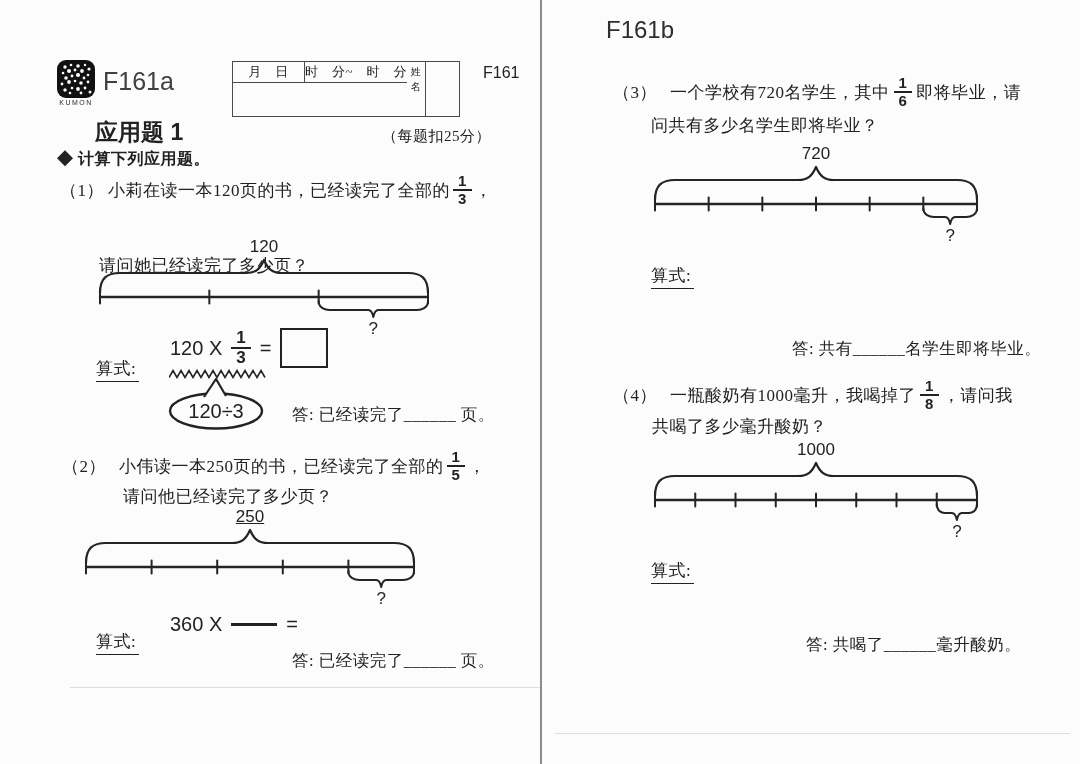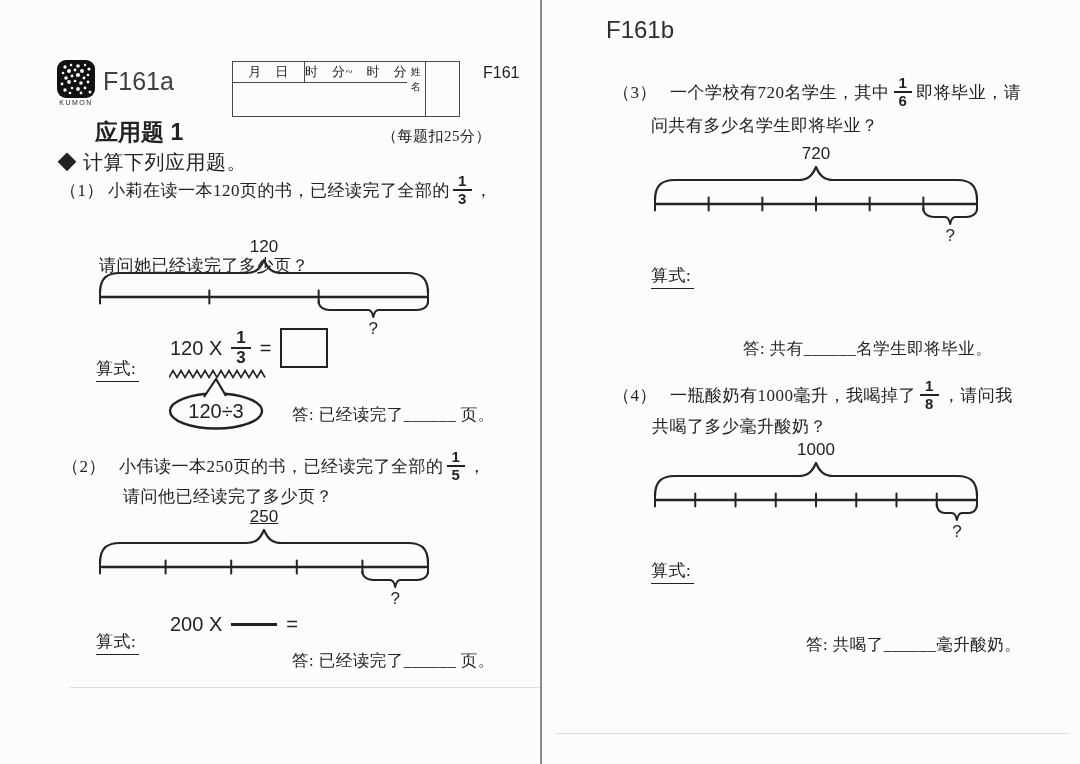--- a/index.html
+++ b/index.html
@@ -98,21 +98,21 @@
       <div class="nt-blank"></div>
     </div>
   </div>
 
   <div class="abs sans" style="left:483px;top:64px;font-size:16px;">F161</div>
 
   <div class="abs sans" style="left:57px;top:117px;font-size:23px;font-weight:bold;margin-left:38px;">应用题 1</div>
 
   <div class="abs cn" style="left:382px;top:127px;font-size:15px;">（每题扣25分）</div>
 
-  <div class="abs cn" style="left:57px;top:149px;font-size:20px;">◆ 计算下列应用题。</div>
+  <div class="abs cn" style="left:57px;top:149px;font-size:16px;font-weight:bold;">◆ 计算下列应用题。</div>
 
   <div class="abs pline cn" style="left:60px;top:170px;height:40px;">
     <span class="pnum">（1）</span>
     <span>小莉在读一本120页的书，已经读完了全部的</span>
     <span class="frac frac-sm" style="margin:0 3px;">
       <span class="fn">1</span>
       <span class="fd">3</span>
     </span>
     <span>，</span>
   </div>
@@ -161,40 +161,40 @@
     <span class="pnum wide">（2）</span>
     <span>小伟读一本250页的书，已经读完了全部的</span>
     <span class="frac frac-sm" style="margin:0 3px;">
       <span class="fn">1</span>
       <span class="fd">5</span>
     </span>
     <span>，</span>
   </div>
   <div class="abs cn" style="left:99px;top:485px;font-size:17px;margin-left:24px;">请问他已经读完了多少页？</div>
 
-  <div class="diagram" style="left:97px;top:507px;width:334px;text-decoration:underline;">
+  <div class="diagram" style="left:83px;top:507px;width:334px;text-decoration:underline;">
     <div class="dia-label">250</div>
     <svg width="334" height="80" viewBox="0 0 334 80">
         <path d="M3,36 C3,21 10,16 23,16 L149,16 C159,16 163,12 167,3 C171,12 175,16 185,16 L311,16 C324,16 331,21 331,36" fill="none" stroke="#242424" stroke-width="2.2" stroke-linecap="round" stroke-linejoin="round"></path>
         <path d="M3,40 L331,40" fill="none" stroke="#242424" stroke-width="2.4" stroke-linecap="round" stroke-linejoin="round"></path>
         <path d="M3,33.5 L3,46.5" fill="none" stroke="#242424" stroke-width="2" stroke-linecap="round" stroke-linejoin="round"></path>
         <path d="M68.6,33.5 L68.6,46.5" fill="none" stroke="#242424" stroke-width="2" stroke-linecap="round" stroke-linejoin="round"></path>
         <path d="M134.2,33.5 L134.2,46.5" fill="none" stroke="#242424" stroke-width="2" stroke-linecap="round" stroke-linejoin="round"></path>
         <path d="M199.8,33.5 L199.8,46.5" fill="none" stroke="#242424" stroke-width="2" stroke-linecap="round" stroke-linejoin="round"></path>
         <path d="M265.4,33.5 L265.4,46.5" fill="none" stroke="#242424" stroke-width="2" stroke-linecap="round" stroke-linejoin="round"></path>
         <path d="M331,33.5 L331,46.5" fill="none" stroke="#242424" stroke-width="2" stroke-linecap="round" stroke-linejoin="round"></path>
         <path d="M265.4,44 C265.4,51 272,53 276.4,53 L293.2,53 C296.2,53 297.2,55 298.2,60 C299.2,55 300.2,53 303.2,53 L320,53 C324.4,53 331,51 331,44" fill="none" stroke="#242424" stroke-width="2" stroke-linecap="round" stroke-linejoin="round"></path>
         <text x="298.2" y="77" text-anchor="middle" font-size="17" font-family="Liberation Sans, sans-serif" fill="#242424">?</text>
       </svg>
   </div>
 
   <div class="abs expr cn" style="left:96px;top:594px;">算式:</div>
 
   <div class="abs eqrow" style="left:170px;top:613px;">
-    <span>200 X</span>
+    <span>360 X</span>
     <span class="eqblank"></span>
     <span>=</span>
   </div>
 
   <div class="abs ansline cn" style="left:292px;top:650px;">答: 已经读完了______ 页。</div>
 
   <div class="abs faintline" style="left:70px;top:687px;width:470px;"></div>
 
   <div class="abs divider" style="left:540px;top:0;height:764px;"></div>
 
@@ -223,21 +223,21 @@
         <path d="M217.66666666666666,33.5 L217.66666666666666,46.5" fill="none" stroke="#242424" stroke-width="2" stroke-linecap="round" stroke-linejoin="round"></path>
         <path d="M271.3333333333333,33.5 L271.3333333333333,46.5" fill="none" stroke="#242424" stroke-width="2" stroke-linecap="round" stroke-linejoin="round"></path>
         <path d="M325,33.5 L325,46.5" fill="none" stroke="#242424" stroke-width="2" stroke-linecap="round" stroke-linejoin="round"></path>
         <path d="M271.3333333333333,44 C271.3333333333333,51 277.7733333333333,53 282.06666666666666,53 L293.16666666666663,53 C296.16666666666663,53 297.16666666666663,55 298.16666666666663,60 C299.16666666666663,55 300.16666666666663,53 303.16666666666663,53 L314.26666666666665,53 C318.56,53 325,51 325,44" fill="none" stroke="#242424" stroke-width="2" stroke-linecap="round" stroke-linejoin="round"></path>
         <text x="298.16666666666663" y="77" text-anchor="middle" font-size="17" font-family="Liberation Sans, sans-serif" fill="#242424">?</text>
       </svg>
   </div>
 
   <div class="abs expr cn" style="left:651px;top:228px;">算式:</div>
 
-  <div class="abs ansline cn" style="left:743px;top:338px;">答: 共有______名学生即将毕业。</div>
+  <div class="abs ansline cn" style="left:792px;top:338px;">答: 共有______名学生即将毕业。</div>
 
   <div class="abs pline cn" style="left:613px;top:374px;height:42px;">
     <span class="pnum wide">（4）</span>
     <span>一瓶酸奶有1000毫升，我喝掉了</span>
     <span class="frac frac-sm" style="margin:0 4px;">
       <span class="fn">1</span>
       <span class="fd">8</span>
     </span>
     <span>，请问我</span>
   </div>

